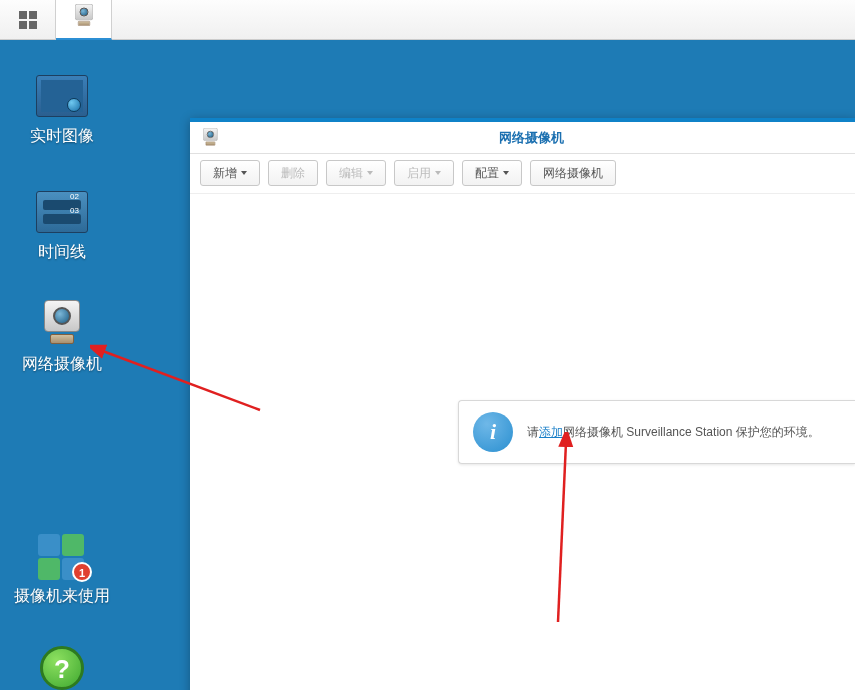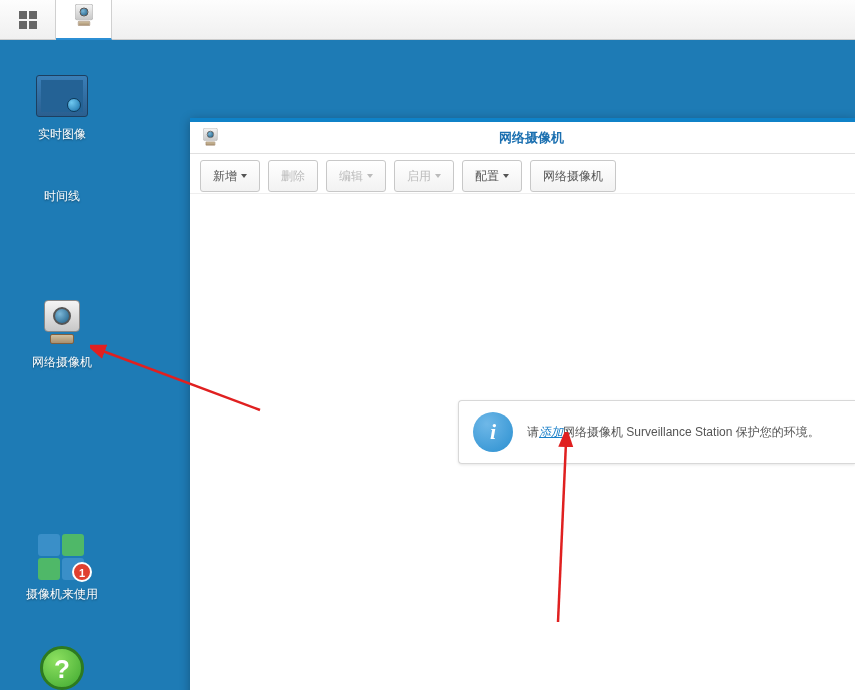--- a/index.html
+++ b/index.html
@@ -43,21 +43,21 @@
 }
 .desktop-icon .icon-box {
   width: 56px;
   height: 48px;
   margin: 0 auto 6px;
   display: flex;
   align-items: center;
   justify-content: center;
 }
 .desktop-icon .label {
-  font-size: 12px;
+  font-size: 16px;
   text-shadow: 0 1px 2px rgba(0,0,0,0.4);
 }
 .icon-liveview {
   background: linear-gradient(#3a7fb8, #2a5f90);
   border: 1px solid #1d3f60;
   border-radius: 3px;
   width: 52px; height: 42px;
   position: relative;
 }
 .icon-liveview::before {
@@ -215,21 +215,21 @@
   font-size:13px;
 }
 .toolbar {
   height:40px;
   padding:6px 10px;
   display:flex;
   gap:8px;
   border-bottom:1px solid #eee;
 }
 .tbtn {
-  height:32px;
+  height:26px;
   padding:0 12px;
   border:1px solid #c8c8c8;
   border-radius:3px;
   background:linear-gradient(#ffffff,#f2f2f2);
   color:#555;
   font-size:12px;
   cursor:pointer;
   display:inline-flex;
   align-items:center;
   gap:4px;
@@ -274,21 +274,20 @@
   font-family: Georgia, serif;
 }
 .info-text {
   color:#555;
   font-size:12px;
 }
 .info-text a {
   color:#1a7fc8;
   text-decoration:underline;
   cursor:pointer;
-  font-style:italic;
 }
 .arrow-svg {
   position:absolute;
   pointer-events:none;
 }
 </style>
 </head>
 <body>
 
 <div class="taskbar">
@@ -315,20 +314,28 @@
   <div class="desktop-icon" style="left:12px;top:32px;">
     <div class="icon-box">
       <div class="icon-liveview">
           <div class="dot"></div>
         </div>
     </div>
     <div class="label">实时图像</div>
   </div>
 
   <div class="desktop-icon" style="left:12px;top:148px;">
+    <div class="icon-box">
+      <div class="icon-timeline">
+        <div class="bar b1"></div>
+          <span class="num" style="top:0">02</span>
+        <div class="bar b2"></div>
+          <span class="num" style="top:14px">03</span>
+      </div>
+    </div>
     <div class="label">时间线</div>
   </div>
 
   <div class="desktop-icon" style="left:12px;top:260px;">
     <div class="icon-box">
       <div class="icon-camera">
           <div class="body">
             <div class="lens"></div>
           </div>
           <div class="stand"></div>

